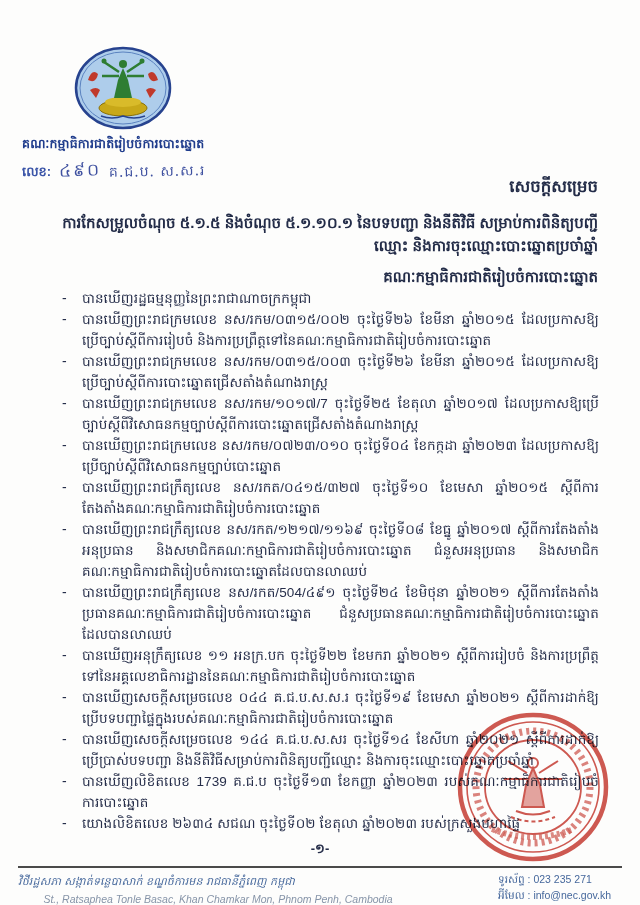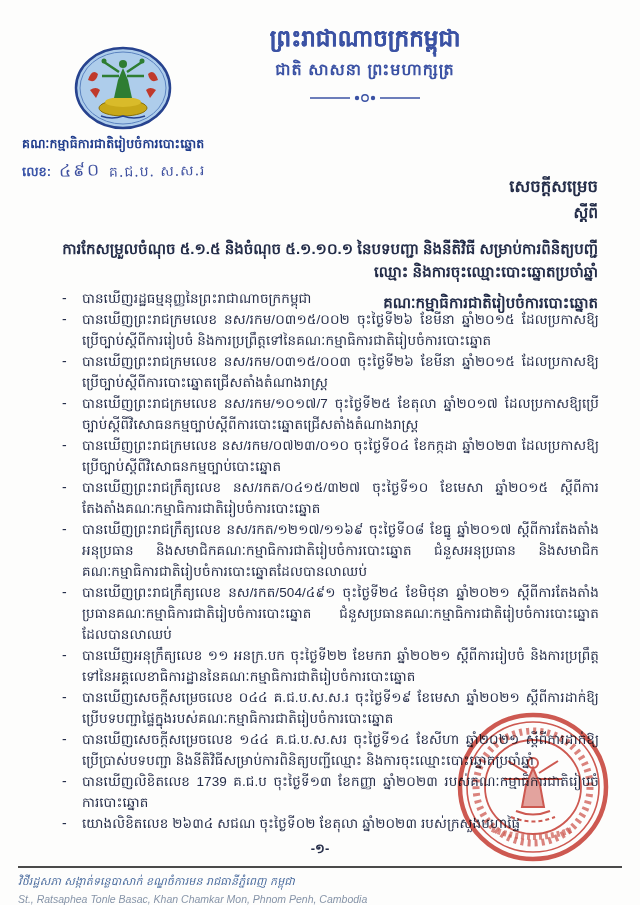--- a/index.html
+++ b/index.html
@@ -54,21 +54,21 @@
   }
 
   .page-number { position:absolute; left:0; top:840px; width:640px; text-align:center;
     font-size:13px; font-weight:bold; color:#262e4a; }
 
   
   .footer-rule { position:absolute; left:18px; top:866px; width:604px; height:0;
     border-top:2px solid #4a4a4a; }
   .footer-left { position:absolute; left:18px; top:874px; width:400px;font-style:italic; }
   .footer-addr-kh { font-size:11px; color:#46689c; letter-spacing:.2px; }
-  .footer-addr-en { font-size:10.5px; color:#8694a8; margin-top:3px; }
+  .footer-addr-en { font-size:10.5px; color:#8694a8; margin-top:3px;text-align:center; }
   .footer-right { position:absolute; left:498px; top:872px; width:140px; }
   .footer-contact { font-size:10.5px; color:#46689c; line-height:1.5; }
 
   
   .seal { position:absolute; left:456px; top:711px; width:154px; height:152px;
     opacity:.82; mix-blend-mode:multiply; pointer-events:none; }
 </style>
 </head>
 <body>
 
@@ -97,35 +97,23 @@
 
   <div class="org-block">
     <div class="org-name">គណៈកម្មាធិការជាតិរៀបចំការបោះឆ្នោត</div>
     <div class="ref-line">
       <span class="ref-label">លេខ:</span>
       <span class="ref-number">៤៩០</span>
       <span class="ref-code">គ.ជ.ប. ស.ស.រ</span>
     </div>
   </div>
 
-  <div class="kingdom-block">
-    <div class="kingdom-title">ព្រះរាជាណាចក្រកម្ពុជា</div>
-    <div class="motto">ជាតិ សាសនា ព្រះមហាក្សត្រ</div>
-    <svg class="hdr-divider" width="110" height="10" viewBox="0 0 110 10">
-      <line x1="0" y1="5" x2="40" y2="5" stroke="#3b52a4" stroke-width="1.4"></line>
-      <circle cx="47" cy="5" r="2.2" fill="#3b52a4"></circle>
-      <circle cx="55" cy="5" r="3.2" fill="none" stroke="#3b52a4" stroke-width="1.4"></circle>
-      <circle cx="63" cy="5" r="2.2" fill="#3b52a4"></circle>
-      <line x1="70" y1="5" x2="110" y2="5" stroke="#3b52a4" stroke-width="1.4"></line>
-    </svg>
-  </div>
 
   <div class="title-block">
     <div class="doc-type">សេចក្តីសម្រេច</div>
-    <div class="doc-on">ស្តីពី</div>
     <div class="doc-subject">ការកែសម្រួលចំណុច ៥.១.៥ និងចំណុច ៥.១.១០.១ នៃបទបញ្ជា និងនីតិវិធី សម្រាប់ការពិនិត្យបញ្ជីឈ្មោះ និងការចុះឈ្មោះបោះឆ្នោតប្រចាំឆ្នាំ</div>
     <div class="doc-org">គណៈកម្មាធិការជាតិរៀបចំការបោះឆ្នោត</div>
   </div>
 
   <ul class="body-list">
 
       <li class="body-item">
         <span class="bullet">-</span>
         <span class="item-text">បានឃើញរដ្ឋធម្មនុញ្ញនៃព្រះរាជាណាចក្រកម្ពុជា</span>
       </li>
@@ -210,14 +198,24 @@
     </g>
   </svg>
 
   <div class="page-number">-១-</div>
 
   <div class="footer-rule"></div>
   <div class="footer-left">
     <div class="footer-addr-kh">វិថីរដ្ឋសភា សង្កាត់ទន្លេបាសាក់ ខណ្ឌចំការមន រាជធានីភ្នំពេញ កម្ពុជា</div>
     <div class="footer-addr-en">St., Ratsaphea Tonle Basac, Khan Chamkar Mon, Phnom Penh, Cambodia</div>
   </div>
+  <div class="footer-right">
+    <div class="footer-contact">
+      <span>ទូរស័ព្ទ :</span>
+      <span>023 235 271</span>
+    </div>
+    <div class="footer-contact">
+      <span>អ៊ីមែល :</span>
+      <span>info@nec.gov.kh</span>
+    </div>
+  </div>
 
 </div>
 
 </body></html>

